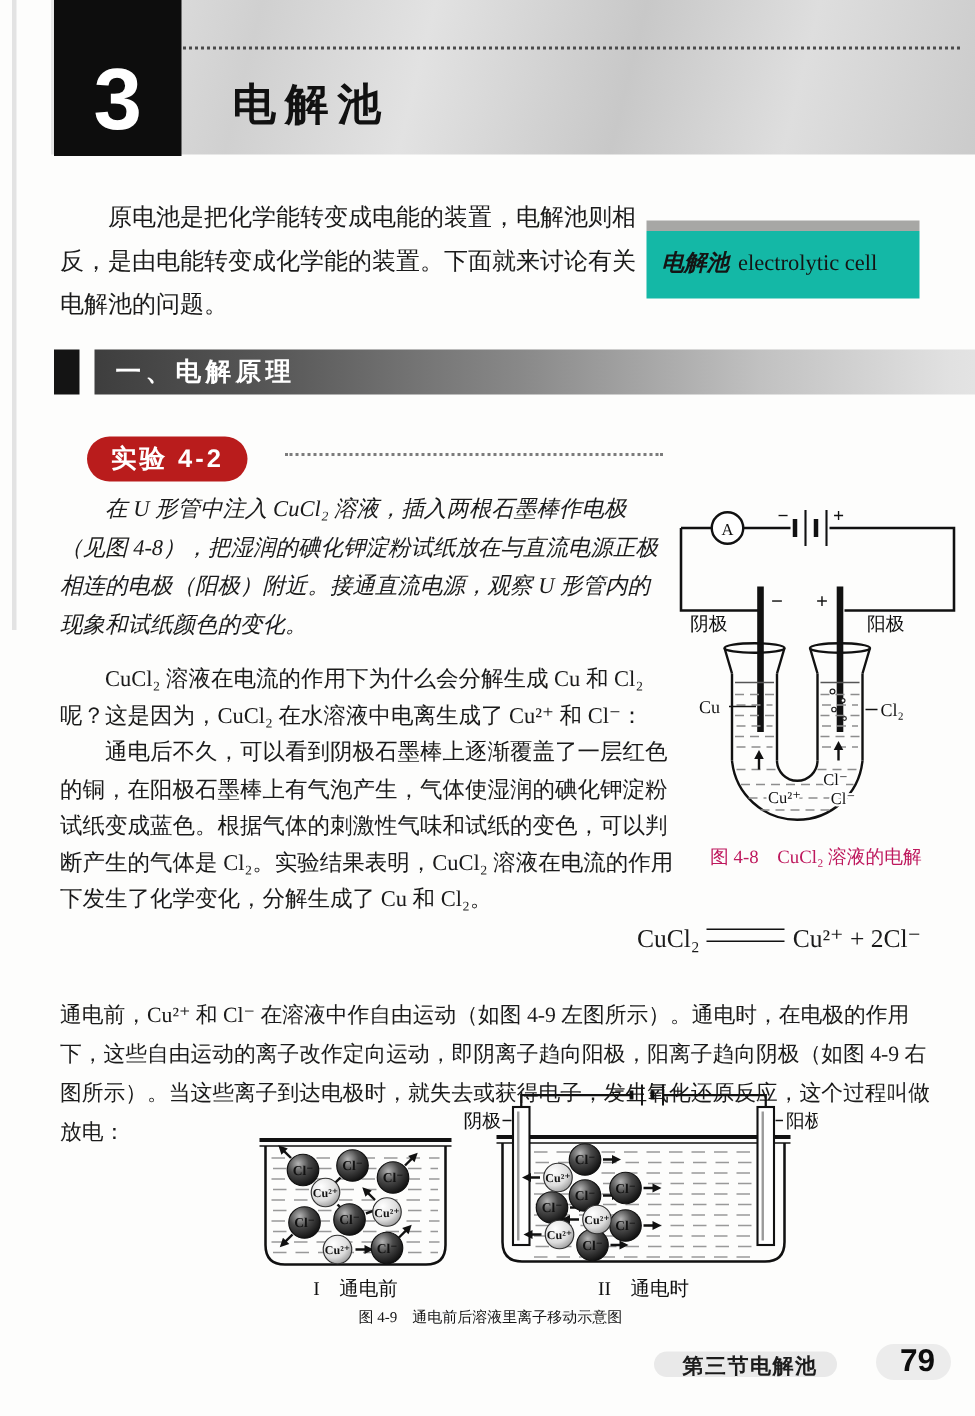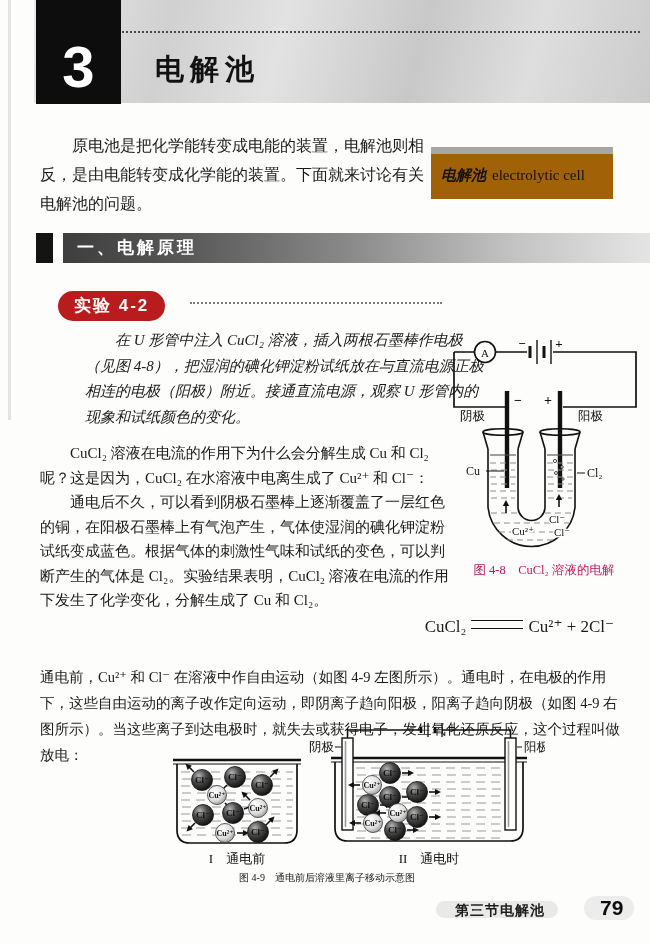--- a/index.html
+++ b/index.html
@@ -14,38 +14,38 @@
   .chapter-box{position:absolute;left:36px;top:0;width:85px;height:104px;background:#0d0d0d;
     display:flex;align-items:flex-end;justify-content:center;}
   .chapter-num{font-family:"Liberation Sans","DejaVu Sans",sans-serif;font-weight:bold;font-size:58px;line-height:1;color:#ffffff;padding-bottom:8px;}
   .page-title{position:absolute;left:155px;top:50px;font-family:"Liberation Sans","DejaVu Sans",sans-serif;
     font-weight:bold;font-size:29px;letter-spacing:6px;color:#111;}
 
   
   .intro{position:absolute;left:40px;top:131px;width:392px;font-size:16px;line-height:29px;text-indent:2em;}
   .vocab{position:absolute;left:431px;top:147px;width:182px;}
   .vocab-bar{height:7px;background:#a7a7a5;}
-  .vocab-body{background:#a16207;padding:12px 6px 14px 10px;font-size:15px;color:#141414;}
+  .vocab-body{background:#14b8a6;padding:12px 6px 14px 10px;font-size:15px;color:#141414;}
   .vocab-term{font-weight:bold;font-style:italic;}
   .vocab-trans{margin-left:6px;}
 
   
   .section-head{position:absolute;left:36px;top:233px;width:614px;height:30px;}
   .section-notch{position:absolute;left:0;top:0;width:17px;height:30px;background:#141414;}
   .section-grad{position:absolute;left:27px;top:0;width:634px;height:30px;box-sizing:border-box;
     background:linear-gradient(to right,#3e3e3e,#565656 18%,#898989 45%,#c1c1c1 70%,#e1e1e1 90%,#e9e9e9);
     color:#fff;font-family:"Liberation Sans","DejaVu Sans",sans-serif;font-weight:bold;font-size:17px;
     line-height:30px;padding-left:14px;letter-spacing:3px;}
 
   
   .exp-pill{position:absolute;left:58px;top:291px;background:#b91c1c;color:#fff;
     font-family:"Liberation Sans","DejaVu Sans",sans-serif;font-weight:bold;font-size:17px;
     padding:3px 16px 4px;border-radius:15px;letter-spacing:2px;}
   .exp-dots{position:absolute;left:190px;top:302px;width:252px;border-top:2px dotted #7c7c7c;}
-  .exp-text{position:absolute;left:40px;top:328px;width:404px;font-style:italic;font-size:15px;line-height:25.5px;text-indent:2em;margin-left:45px;}
+  .exp-text{position:absolute;left:40px;top:328px;width:404px;font-style:italic;font-size:15px;line-height:25.5px;text-indent:2em;}
 
   
   .para-col{position:absolute;left:40px;top:441px;width:412px;font-size:15px;line-height:24.5px;}
   .para-col p{margin:0;text-indent:2em;}
   .equation{position:absolute;left:40px;top:616px;width:574px;text-align:right;font-size:17px;}
   .eq-dline{display:inline-block;width:52px;height:7px;border-top:1.7px solid #111;border-bottom:1.7px solid #111;margin:0 5px;vertical-align:3px;}
   .para-full{position:absolute;left:40px;top:644px;width:580px;font-size:14.5px;line-height:26px;margin-top:20px;}
 
   
   .fig48{position:absolute;left:438px;top:337px;width:212px;}

